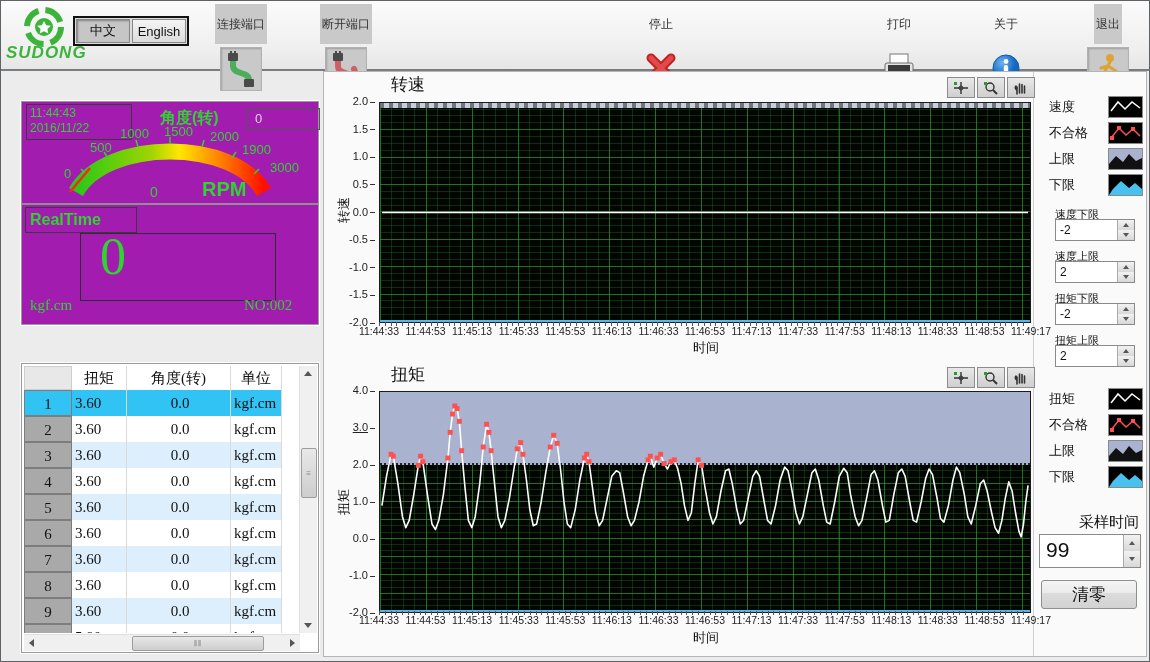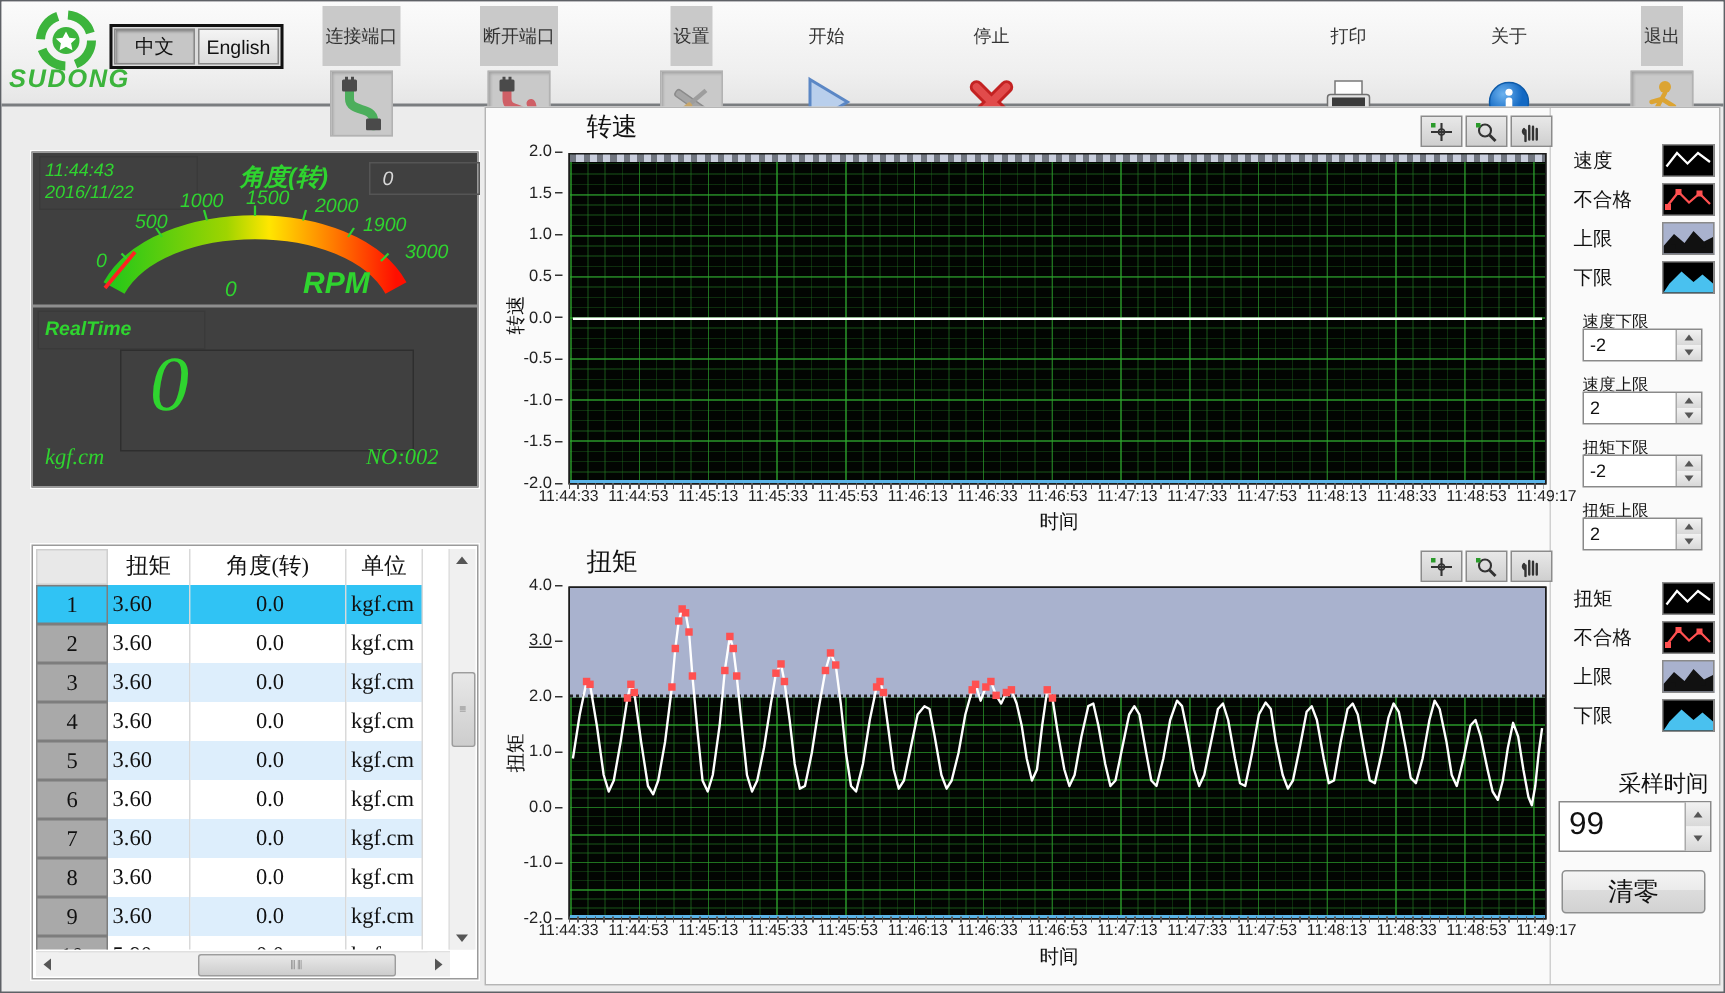--- a/index.html
+++ b/index.html
@@ -15,34 +15,34 @@
             background:#dcdcdc;display:flex;}
   .lang-btn{flex:1;margin:1px;font-size:13px;color:#111;display:flex;align-items:center;justify-content:center;
             border:1px solid #888;background:linear-gradient(#f4f4f4,#dcdcdc);cursor:default;}
   .lang-btn.pressed{background:#c6c6c6;box-shadow:inset 1px 1px 2px rgba(0,0,0,.35);}
   .tool{position:absolute;top:3px;width:70px;text-align:center;}
   .tool .tlabel{display:inline-block;font-size:12px;color:#333;line-height:16px;padding:12px 2px;}
   .tool .tlabel.plaque{background:#c9c9c9;}
   .tool .ticon{margin:3px auto 0;width:40px;height:42px;display:flex;align-items:center;justify-content:center;}
   .tool .ticon.plaque{background:#c9c9c9;border:1px solid #b2b2b2;box-shadow:inset 1px 1px 2px rgba(0,0,0,.2);}
   
-  .gauge-panel{position:absolute;left:20px;top:100px;width:296px;height:222px;background:#404040;
-               border:1px solid #9a9a9a;box-shadow:0 0 0 1px #fff;font-style:italic;}
+  .gauge-panel{position:absolute;left:20px;top:100px;width:296px;height:222px;background:#a21caf;
+               border:1px solid #9a9a9a;box-shadow:0 0 0 1px #fff;}
   .gauge-top{position:absolute;left:0;top:0;width:296px;height:101px;border-bottom:2px solid #8f8f8f;}
   .gauge-bottom{position:absolute;left:0;top:103px;width:296px;height:117px;}
   .gtime{position:absolute;left:8px;top:4px;font-size:12px;color:#2fd42f;line-height:15px;}
   .gtimebox{position:absolute;left:4px;top:2px;width:104px;height:34px;border:1px solid #3a3a3a;}
   .angle-label{position:absolute;left:138px;top:6px;font-size:16px;font-weight:bold;color:#2fd42f;}
   .angle-valbox{position:absolute;left:224px;top:6px;width:64px;height:20px;border:1px solid #555;
                 color:#d8d8d8;font-size:13px;line-height:20px;padding-left:8px;}
   .gauge-svg{position:absolute;left:36px;top:32px;}
   .gscale{position:absolute;font-size:13px;color:#2fd42f;}
   .gcur{position:absolute;left:128px;top:82px;font-size:14px;color:#2fd42f;}
   .grpm{position:absolute;left:180px;top:76px;font-size:20px;font-weight:bold;color:#2fd42f;}
-  .rt-label{position:absolute;left:8px;top:6px;font-size:13px;font-weight:bold;color:#2fd42f;}
+  .rt-label{position:absolute;left:8px;top:6px;font-size:16px;font-weight:bold;color:#2fd42f;}
   .rt-labelbox{position:absolute;left:3px;top:2px;width:110px;height:24px;border:1px solid #3a3a3a;}
   .rt-valbox{position:absolute;left:58px;top:28px;width:194px;height:66px;border:1px solid #2e2e2e;}
   .rt-value{position:absolute;left:78px;top:22px;font-size:52px;color:#2fd42f;
             font-family:"Liberation Serif",serif;}
   .rt-unit{position:absolute;left:8px;top:92px;font-size:15px;color:#2fd42f;font-family:"Liberation Serif",serif;}
   .rt-no{position:absolute;left:222px;top:92px;font-size:15px;color:#2fd42f;font-family:"Liberation Serif",serif;}
   
   .table-panel{position:absolute;left:20px;top:362px;width:296px;height:288px;background:#fff;
                border:1px solid #9a9a9a;box-shadow:0 0 0 1px #fdfdfd;}
   .tbl{position:absolute;left:2px;top:2px;width:258px;height:267px;overflow:hidden;
@@ -166,39 +166,21 @@
           <path d="M9 9 v6 c0 6 6 6 10 8" fill="none" stroke="#cf5f66" stroke-width="6" stroke-linecap="round"></path>
           <path d="M25 18 c2 3 0 6 0 11 v4" fill="none" stroke="#cf5f66" stroke-width="6" stroke-linecap="round"></path>
           <rect x="4" y="2" width="10" height="8" rx="1" fill="#4a4a4a"></rect>
           <rect x="6" y="0" width="2" height="3" fill="#4a4a4a"></rect>
             <rect x="10" y="0" width="2" height="3" fill="#4a4a4a"></rect>
           <rect x="20" y="29" width="10" height="7" rx="1" fill="#4a4a4a"></rect>
         </svg>
       </div>
     </div>
 
-    <div class="tool" style="left:425px;">
-      <span class="tlabel plaque">设置</span>
-      <div class="ticon plaque">
-        <svg width="34" height="34" viewBox="0 0 34 34" opacity="0.75">
-          <rect x="4" y="14" width="26" height="5" rx="2" transform="rotate(35 17 17)" fill="#9a9a9a" stroke="#777"></rect>
-          <rect x="5" y="15" width="12" height="4" rx="2" transform="rotate(-40 17 17)" fill="#c89b4a"></rect>
-          <rect x="17" y="15" width="13" height="3" transform="rotate(-40 17 17)" fill="#8f8f8f"></rect>
-        </svg>
-      </div>
-    </div>
-
-    <div class="tool" style="left:515px;">
-      <span class="tlabel">开始</span>
-      <div class="ticon">
-        <svg width="36" height="38" viewBox="0 0 36 38">
-          <polygon points="7,4 32,19 7,34" fill="#b9cfec" stroke="#5b87c5" stroke-width="2"></polygon>
-        </svg>
-      </div>
-    </div>
+
 
     <div class="tool" style="left:625px;">
       <span class="tlabel">停止</span>
       <div class="ticon">
         <svg width="32" height="32" viewBox="0 0 32 32">
           <path d="M6 6 L26 26 M26 6 L6 26" stroke="#c32222" stroke-width="9" stroke-linecap="round"></path>
           <path d="M6 6 L26 26 M26 6 L6 26" stroke="#e14b4b" stroke-width="5" stroke-linecap="round"></path>
         </svg>
       </div>
     </div>

